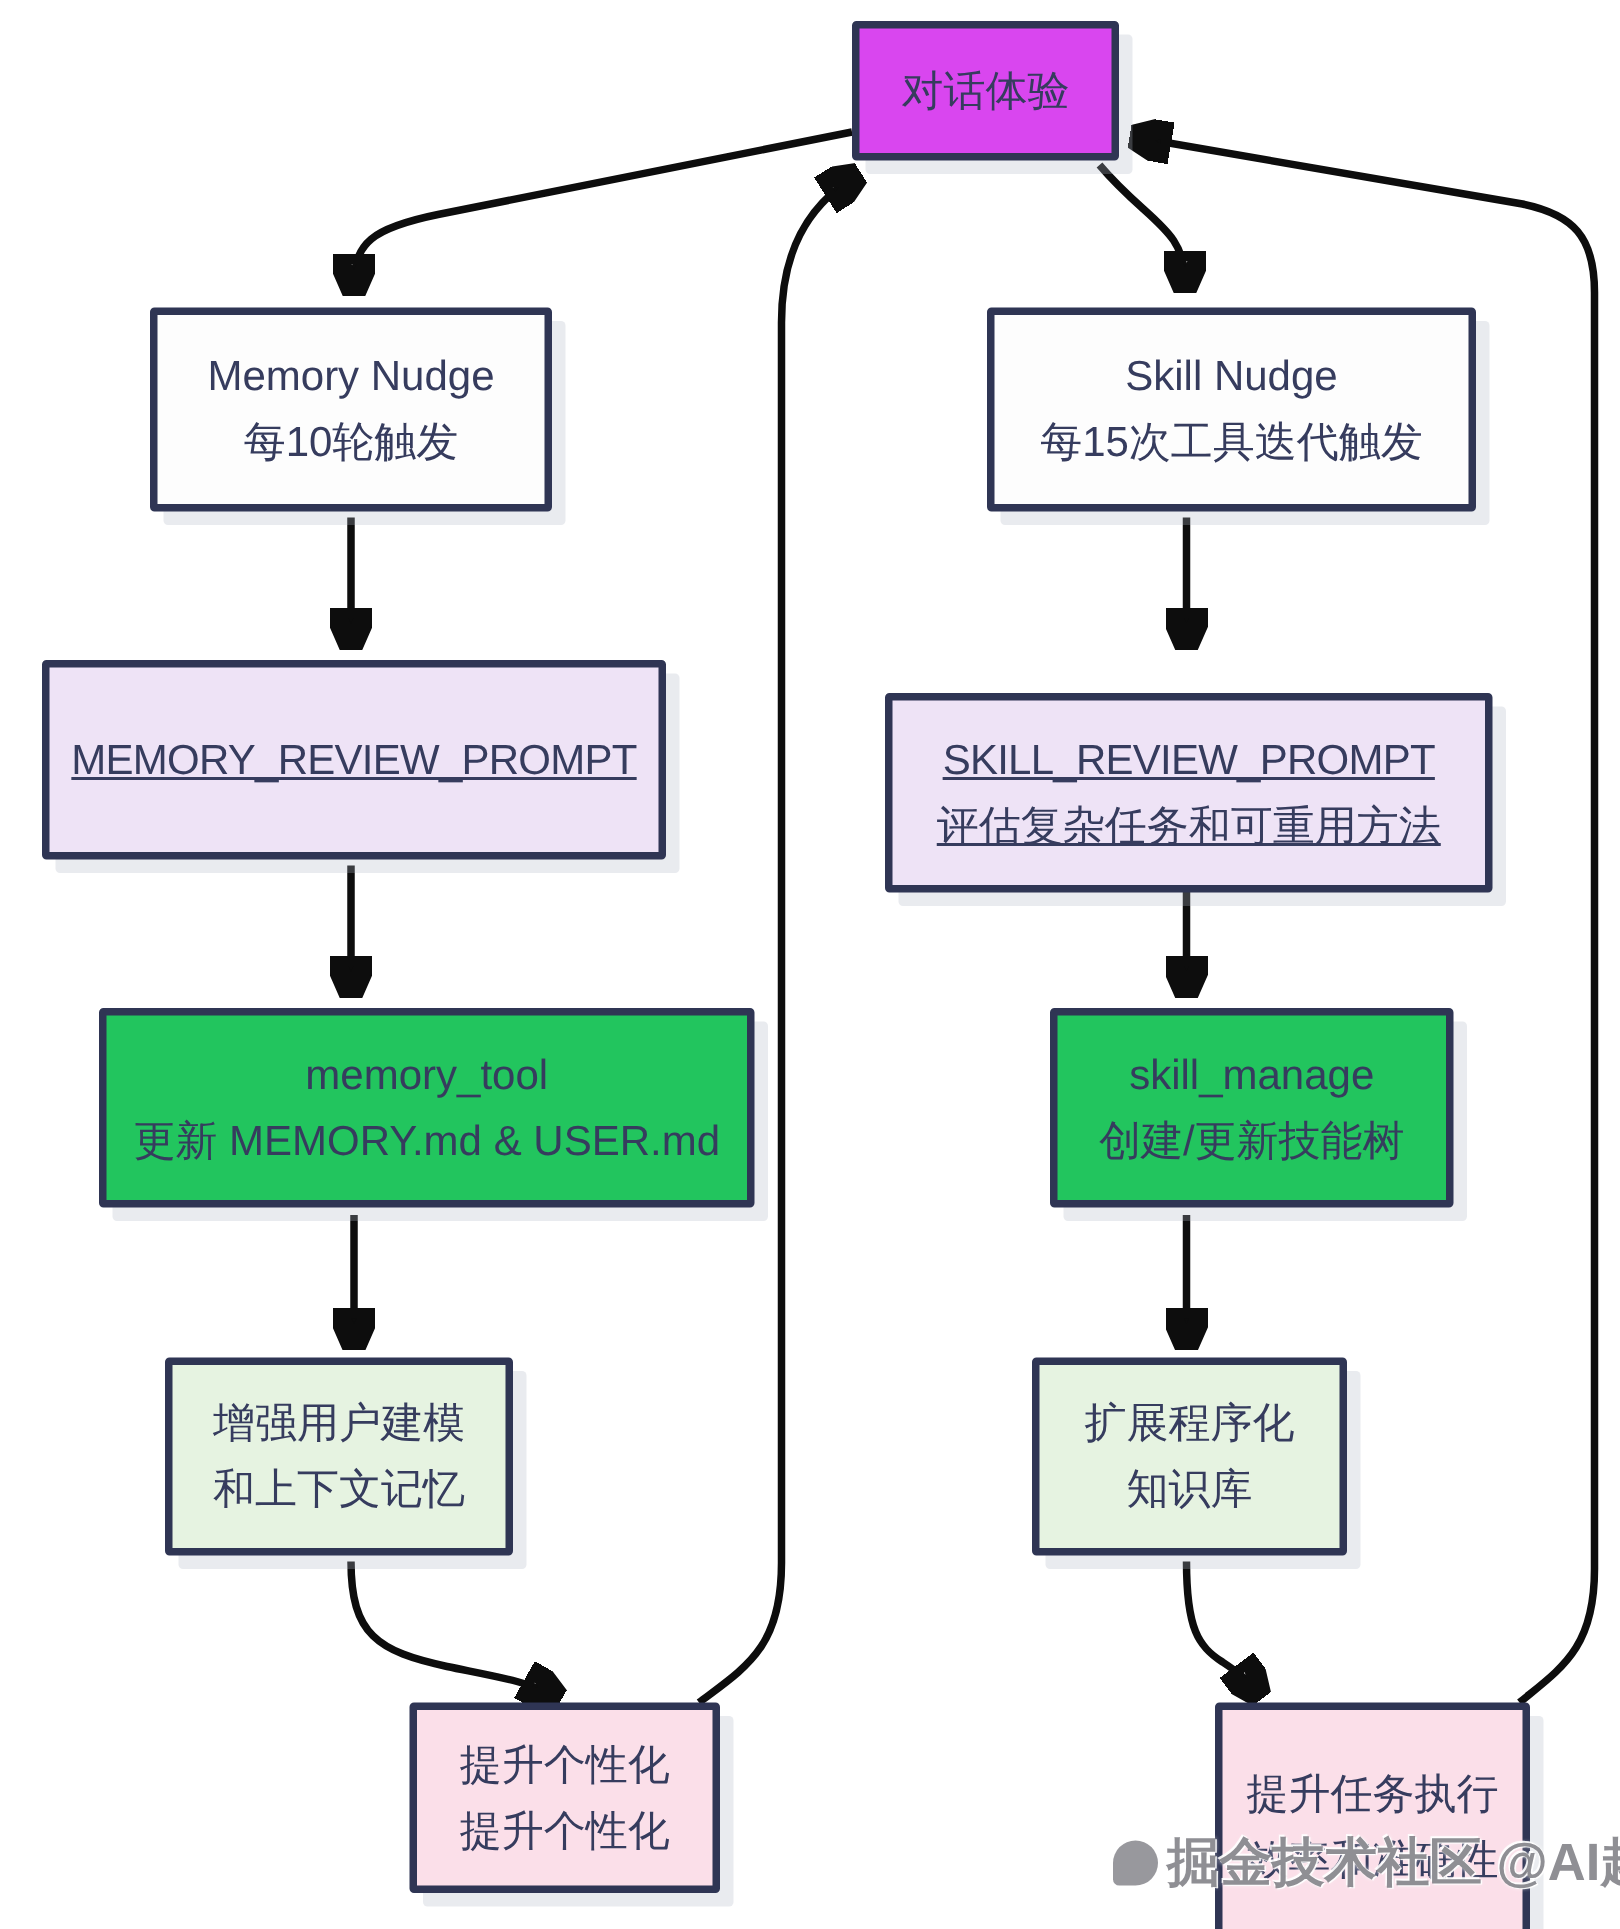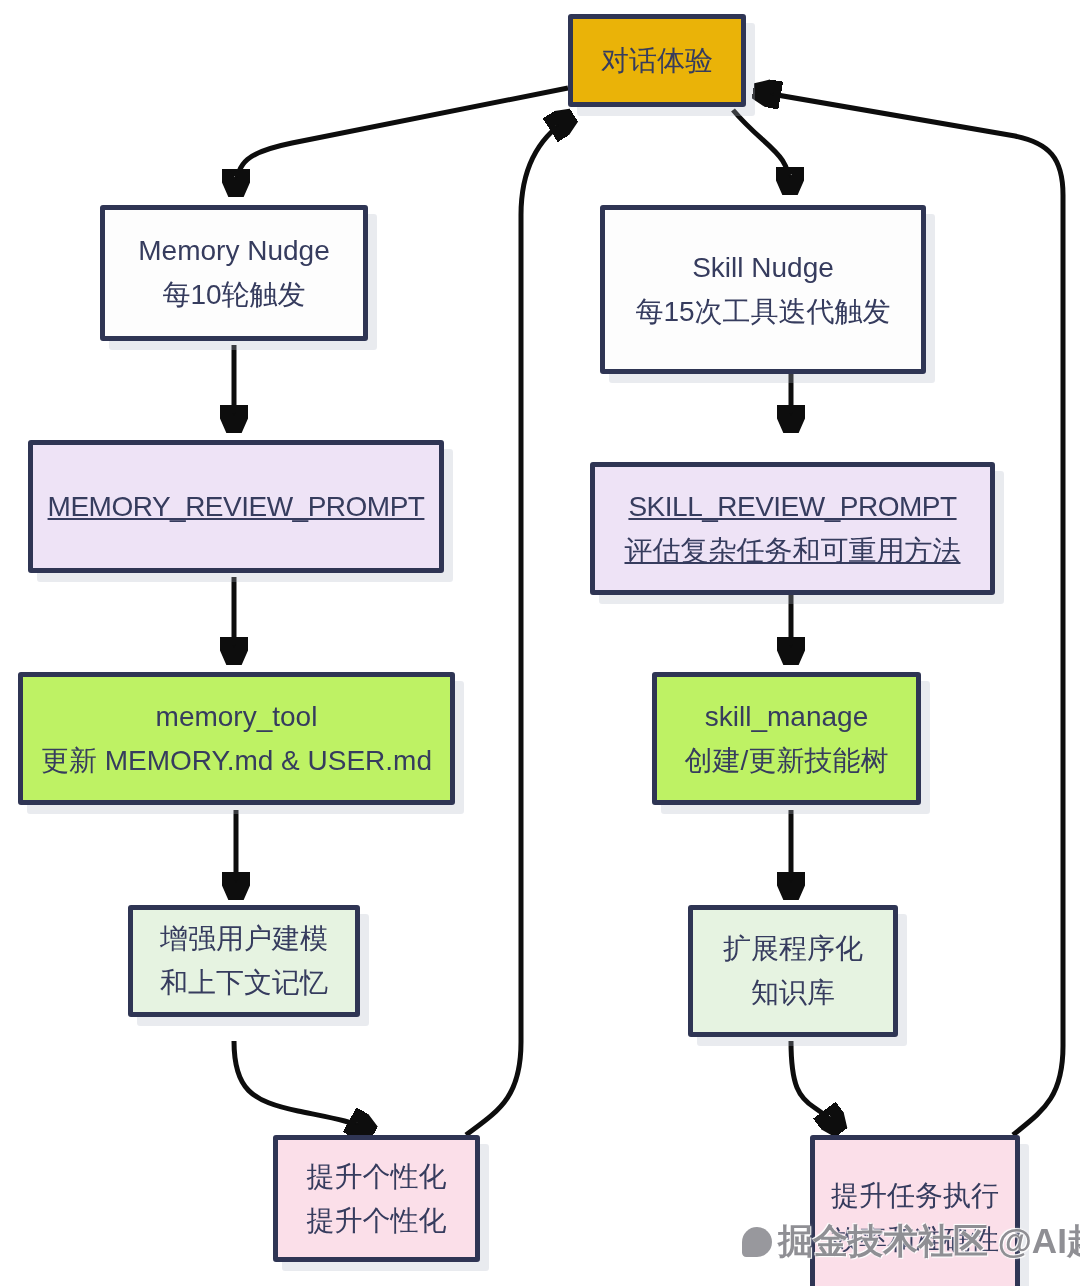--- a/index.html
+++ b/index.html
@@ -10,24 +10,24 @@
   .edges{position:absolute;left:0;top:0;width:1080px;height:1286px;}
   .edges path{stroke:#0d0d0d;stroke-width:5;fill:none;}
   .node{
     position:absolute;box-sizing:border-box;
     border:5px solid #2f3554;border-radius:3px;
     display:flex;flex-direction:column;align-items:center;justify-content:center;
     box-shadow:9px 9px 0 rgba(176,182,198,0.28);
     color:#363c5e;font-size:28px;line-height:44px;font-weight:500;text-align:center;
     white-space:nowrap;
   }
-  .fill-dialogue{background:#eab308;}
+  .fill-dialogue{background:#d946ef;}
   .fill-nudge{background:#fdfdfd;align-items:center;}
   .fill-prompt{background:#eee3f6;text-decoration:underline;}
-  .fill-tool{background:#bef264;}
+  .fill-tool{background:#22c55e;margin-left:48px;}
   .fill-outcome{background:#e6f3e1;}
   .fill-benefit{background:#fbdfe9;}
   .prompt-latin{letter-spacing:-0.5px;}
   .watermark{
     position:absolute;left:742px;top:1218px;display:flex;align-items:center;gap:6px;
     z-index:5;color:rgba(118,118,124,0.82);font-size:35px;font-weight:700;
     text-shadow:1px 1px 0 rgba(255,255,255,0.9),-1px -1px 0 rgba(255,255,255,0.9),0 0 3px rgba(255,255,255,0.9);
     white-space:nowrap;
   }
   .bubble-icon{
@@ -73,31 +73,31 @@
 
   <div class="node fill-prompt" style="left:28px;top:440px;width:416px;height:133px">
     <div class="prompt-latin">MEMORY_REVIEW_PROMPT</div>
   </div>
 
   <div class="node fill-tool" style="left:18px;top:672px;width:437px;height:133px">
     <div>memory_tool</div>
     <div>更新 MEMORY.md &amp; USER.md</div>
   </div>
 
-  <div class="node fill-outcome" style="left:128px;top:905px;width:232px;height:112px">
+  <div class="node fill-outcome" style="left:110px;top:905px;width:232px;height:132px">
     <div>增强用户建模</div>
     <div>和上下文记忆</div>
   </div>
 
   <div class="node fill-benefit" style="left:273px;top:1135px;width:207px;height:127px">
     <div>提升个性化</div>
     <div>提升个性化</div>
   </div>
 
-  <div class="node fill-nudge" style="left:600px;top:205px;width:326px;height:169px">
+  <div class="node fill-nudge" style="left:658px;top:205px;width:326px;height:136px">
     <div>Skill Nudge</div>
     <div>每15次工具迭代触发</div>
   </div>
 
   <div class="node fill-prompt" style="left:590px;top:462px;width:405px;height:133px">
     <div class="prompt-latin">SKILL_REVIEW_PROMPT</div>
     <div>评估复杂任务和可重用方法</div>
   </div>
 
   <div class="node fill-tool" style="left:652px;top:672px;width:269px;height:133px">

